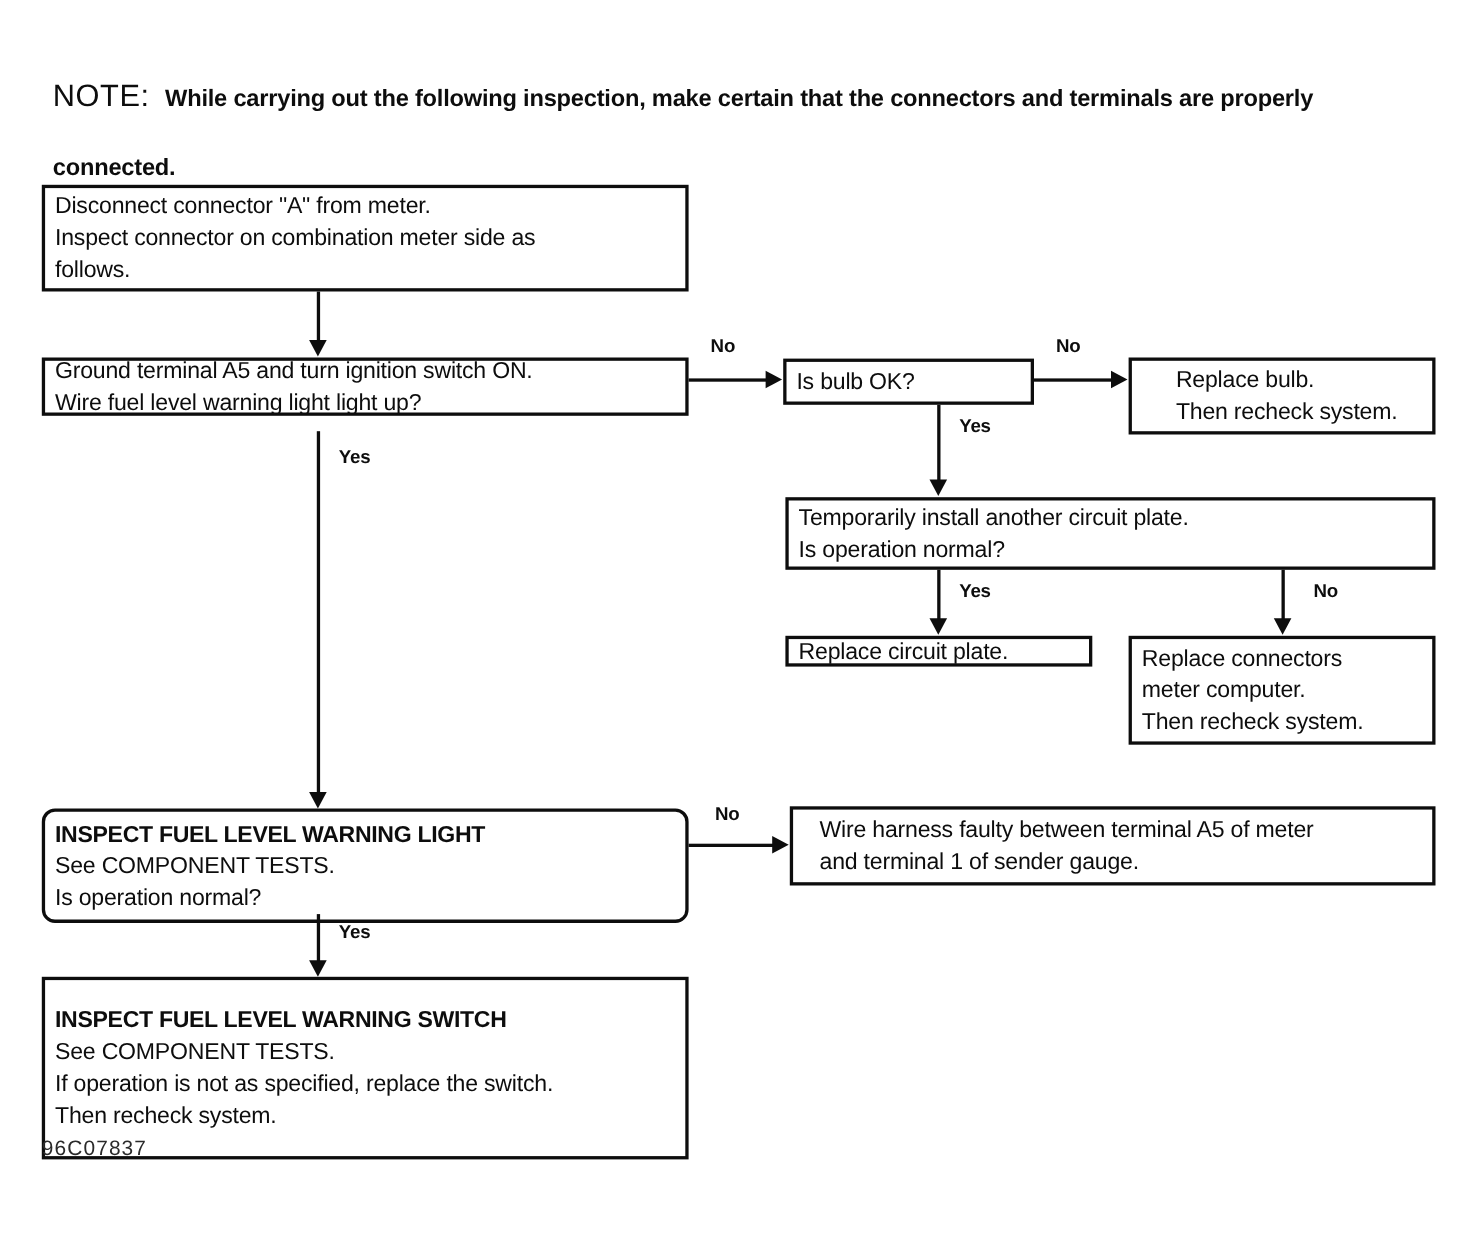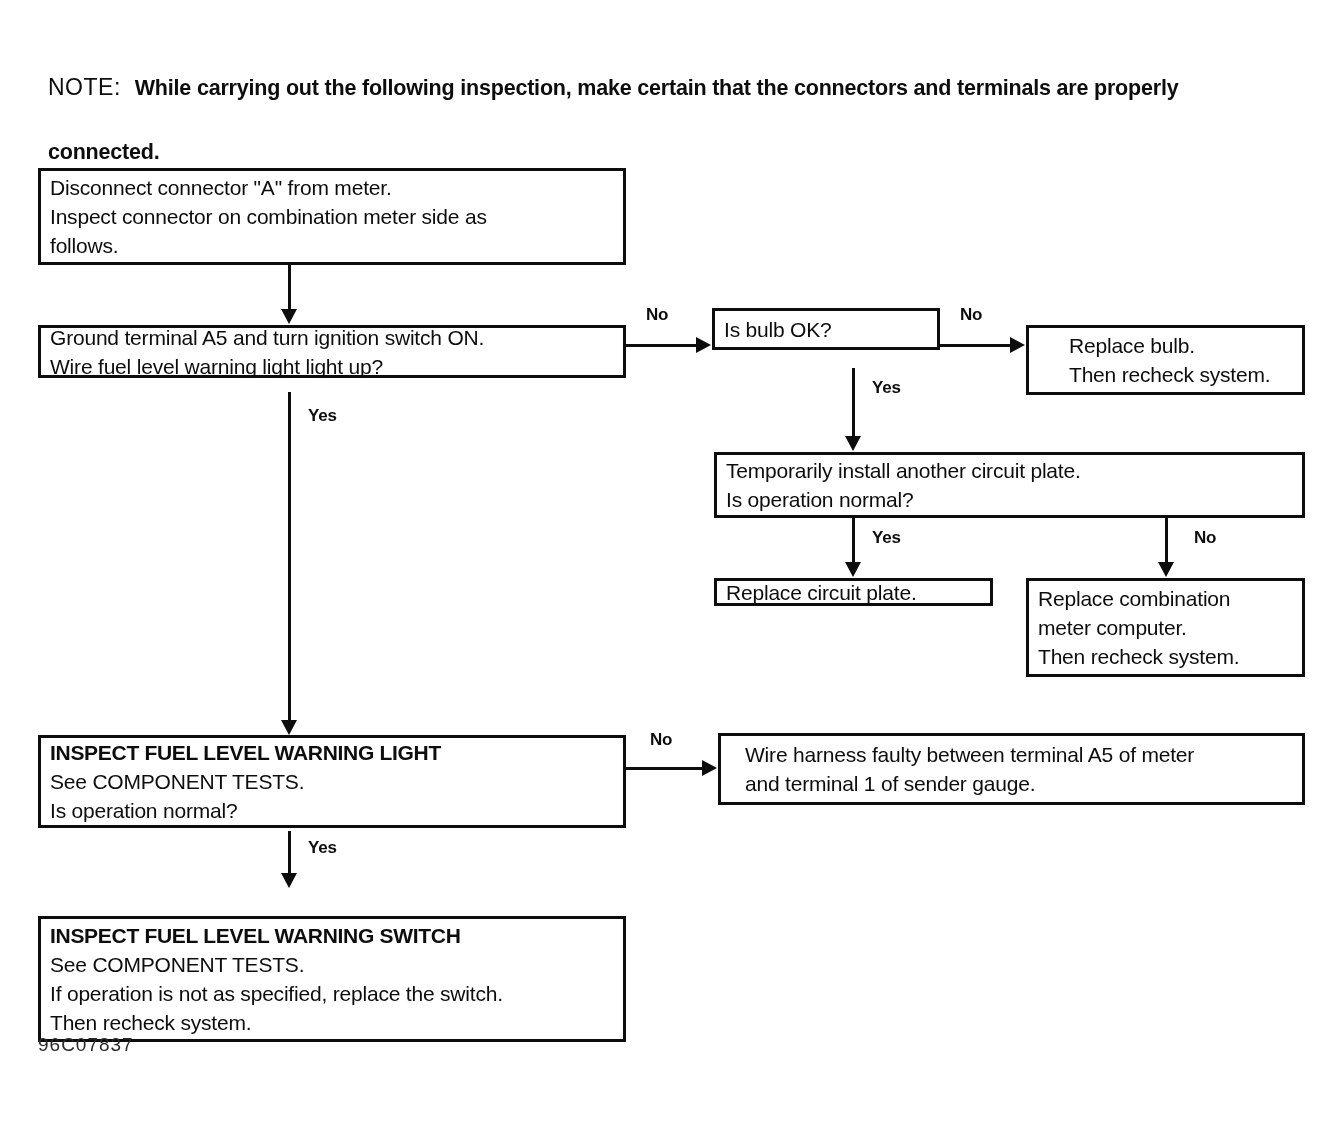--- a/index.html
+++ b/index.html
@@ -19,21 +19,21 @@
   .note {
     position: absolute;
     left: 48px;
     font-size: 21.5px;
     line-height: 30px;
     white-space: nowrap;
     color: #0d0d0d;
   }
   .note .prefix {
     font-weight: 400;
-    font-size: 23px;
+    font-size: 28px;
     letter-spacing: 0.5px;
     margin-right: 14px;
   }
   .note .body {
     font-weight: 700;
     letter-spacing: -0.2px;
   }
   .box {
     position: absolute;
     box-sizing: border-box;
@@ -121,21 +121,21 @@
 
   <div class="box" style="left:38px; top:325px; width:588px; height:53px;">
     <div class="ln">Ground terminal A5 and turn ignition switch ON.</div>
     <div class="ln">Wire fuel level warning light light up?</div>
   </div>
 
   <div class="hline" style="left:626px; top:344px; width:72px;"></div>
   <div class="ah-right" style="left:696px; top:337px;"></div>
   <div class="lbl" style="left:646px; top:305px;">No</div>
 
-  <div class="box" style="left:712px; top:308px; width:228px; height:42px;">
+  <div class="box" style="left:712px; top:326px; width:228px; height:42px;">
     <div class="ln">Is bulb OK?</div>
   </div>
 
   <div class="hline" style="left:940px; top:344px; width:72px;"></div>
   <div class="ah-right" style="left:1010px; top:337px;"></div>
   <div class="lbl" style="left:960px; top:305px;">No</div>
 
   <div class="box" style="left:1026px; top:325px; width:279px; height:70px;padding-left:40px;">
     <div class="ln">Replace bulb.</div>
     <div class="ln">Then recheck system.</div>
@@ -156,49 +156,49 @@
 
   <div class="vline" style="left:1165px; top:518px; height:46px;"></div>
   <div class="ah-down" style="left:1158px; top:562px;"></div>
   <div class="lbl" style="left:1194px; top:528px;">No</div>
 
   <div class="box" style="left:714px; top:578px; width:279px; height:28px;">
     <div class="ln">Replace circuit plate.</div>
   </div>
 
   <div class="box" style="left:1026px; top:578px; width:279px; height:99px;">
-    <div class="ln">Replace combination</div>
+    <div class="ln">Replace connectors</div>
     <div class="ln">meter computer.</div>
     <div class="ln">Then recheck system.</div>
   </div>
 
   <div class="vline" style="left:288px; top:392px; height:330px;"></div>
   <div class="ah-down" style="left:281px; top:720px;"></div>
   <div class="lbl" style="left:308px; top:406px;">Yes</div>
 
-  <div class="box" style="left:38px; top:735px; width:588px; height:93px;">
+  <div class="box" style="left:38px; top:735px; width:588px; height:104px;border-radius:12px;">
     <div class="title">INSPECT FUEL LEVEL WARNING LIGHT</div>
     <div class="ln">See COMPONENT TESTS.</div>
     <div class="ln">Is operation normal?</div>
   </div>
 
   <div class="hline" style="left:626px; top:767px; width:78px;"></div>
   <div class="ah-right" style="left:702px; top:760px;"></div>
   <div class="lbl" style="left:650px; top:730px;">No</div>
 
   <div class="box" style="left:718px; top:733px; width:587px; height:72px;padding-left:24px;">
     <div class="ln">Wire harness faulty between terminal A5 of meter</div>
     <div class="ln">and terminal 1 of sender gauge.</div>
   </div>
 
   <div class="vline" style="left:288px; top:831px; height:44px;"></div>
   <div class="ah-down" style="left:281px; top:873px;"></div>
   <div class="lbl" style="left:308px; top:838px;">Yes</div>
 
-  <div class="box" style="left:38px; top:916px; width:588px; height:126px;">
+  <div class="box" style="left:38px; top:888px; width:588px; height:166px;">
     <div class="title">INSPECT FUEL LEVEL WARNING SWITCH</div>
     <div class="ln">See COMPONENT TESTS.</div>
     <div class="ln">If operation is not as specified, replace the switch.</div>
     <div class="ln">Then recheck system.</div>
   </div>
 
   <div class="figcode">96C07837</div>
 
 </div>
 

